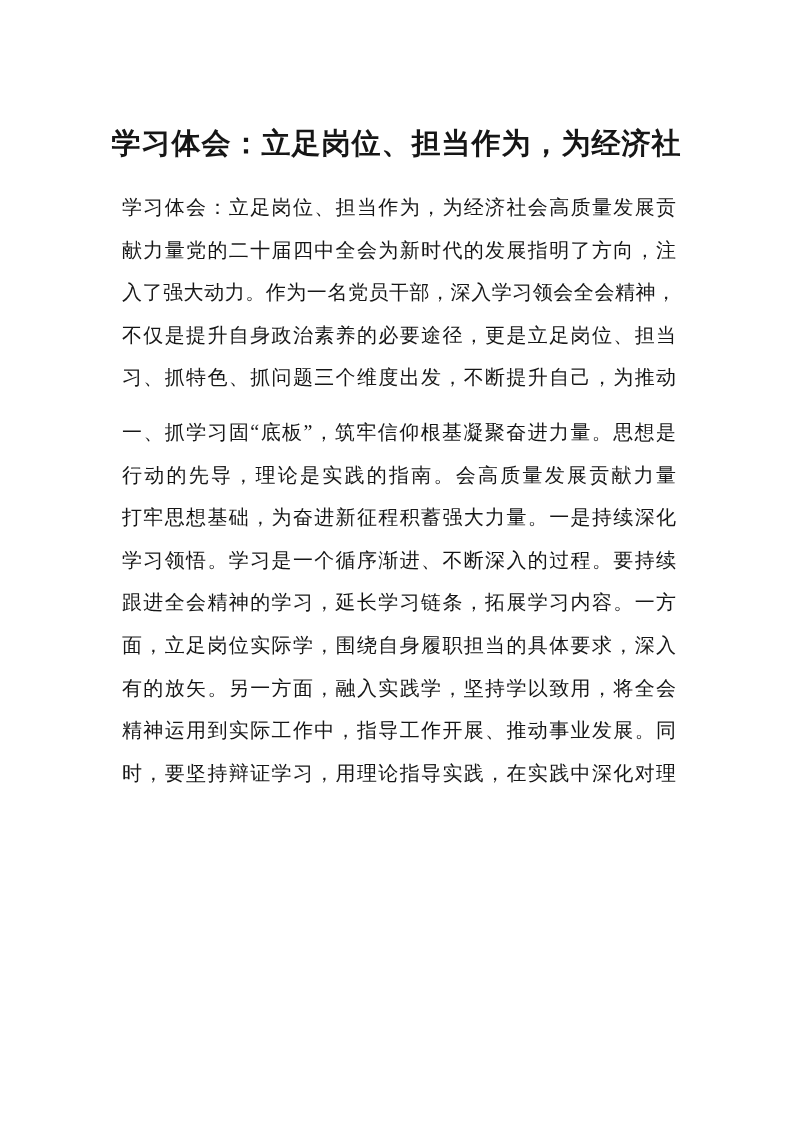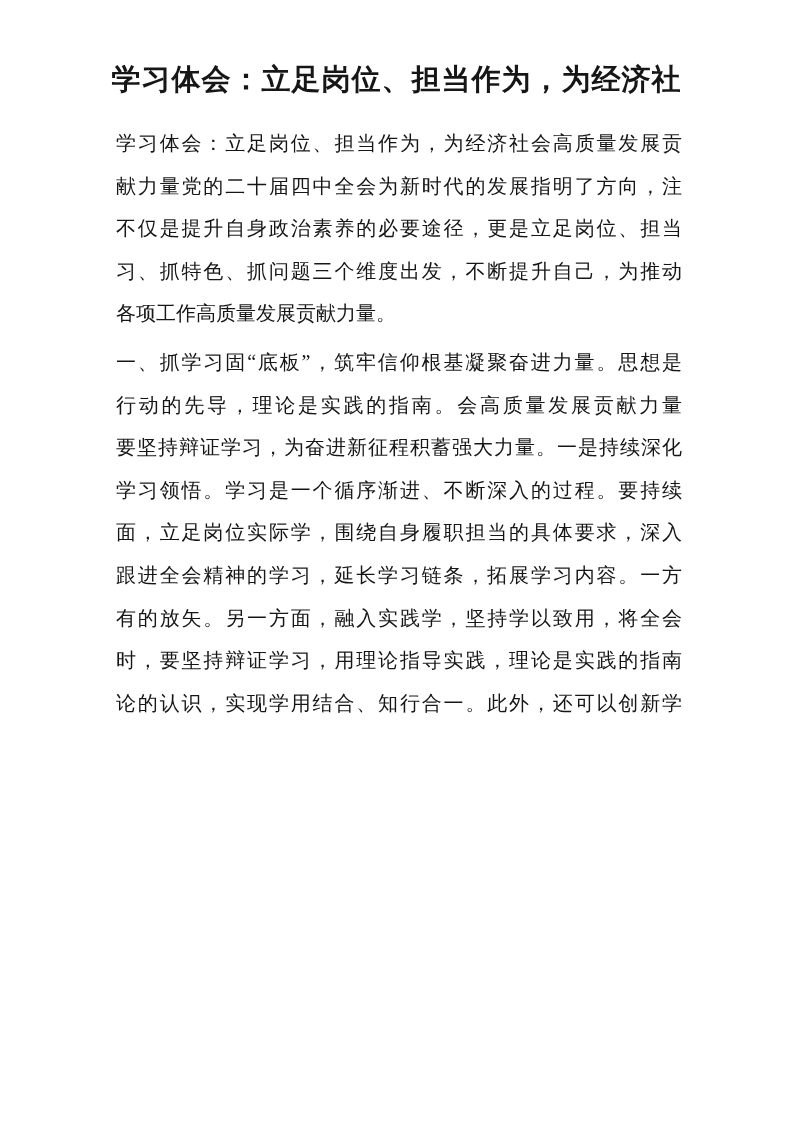--- a/index.html
+++ b/index.html
@@ -7,42 +7,42 @@
     padding: 0;
     background: #ffffff;
   }
   .page {
     position: relative;
     width: 793px;
     height: 1064px;
     background: #ffffff;
     overflow: hidden;
     box-sizing: border-box;
-    padding-top: 56px;
+    padding-top: 120px;
     color: #161616;
     font-family: "Liberation Serif", "DejaVu Serif", serif;
   }
   .doc-title {
     margin: 0 40px;
   }
   .title-line {
     text-align: center;
     font-size: 29px;
     font-weight: 700;
     line-height: 47px;
     letter-spacing: 1px;
     white-space: nowrap;
   }
   .doc-body {
     margin-top: 19px;
     margin-left: 110px;
     width: 578px;
   }
   .para {
-    margin: 6px;
+    margin: 12px;
   }
   .line {
     font-size: 20px;
     line-height: 42.6px;
     letter-spacing: 0;
     text-align: justify;
     text-align-last: justify;
     word-break: break-all;
     white-space: normal;
   }
@@ -57,31 +57,31 @@
 
   <div class="doc-title">
       <div class="title-line">学习体会：立足岗位、担当作为，为经济社</div>
     </div>
 
   <div class="doc-body">
 
     <div class="para">
         <div class="line">学习体会：立足岗位、担当作为，为经济社会高质量发展贡</div>
         <div class="line">献力量党的二十届四中全会为新时代的发展指明了方向，注</div>
+        <div class="line">入了强大动力。作为一名党员干部，深入学习领会全会精神，</div>
         <div class="line">不仅是提升自身政治素养的必要途径，更是立足岗位、担当</div>
         <div class="line">习、抓特色、抓问题三个维度出发，不断提升自己，为推动</div>
-        <div class="line para-end">各项工作高质量发展贡献力量。</div>
       </div>
 
     <div class="para">
         <div class="line">一、抓学习固“底板”，筑牢信仰根基凝聚奋进力量。思想是</div>
         <div class="line">行动的先导，理论是实践的指南。会高质量发展贡献力量</div>
-        <div class="line">要坚持辩证学习，为奋进新征程积蓄强大力量。一是持续深化</div>
+        <div class="line">打牢思想基础，为奋进新征程积蓄强大力量。一是持续深化</div>
         <div class="line">学习领悟。学习是一个循序渐进、不断深入的过程。要持续</div>
+        <div class="line">跟进全会精神的学习，延长学习链条，拓展学习内容。一方</div>
         <div class="line">面，立足岗位实际学，围绕自身履职担当的具体要求，深入</div>
-        <div class="line">跟进全会精神的学习，延长学习链条，拓展学习内容。一方</div>
         <div class="line">有的放矢。另一方面，融入实践学，坚持学以致用，将全会</div>
-        <div class="line">时，要坚持辩证学习，用理论指导实践，理论是实践的指南</div>
-        <div class="line">论的认识，实现学用结合、知行合一。此外，还可以创新学</div>
+        <div class="line">精神运用到实际工作中，指导工作开展、推动事业发展。同</div>
+        <div class="line">时，要坚持辩证学习，用理论指导实践，在实践中深化对理</div>
       </div>
 
   </div>
 </div>
 
 </body></html>

